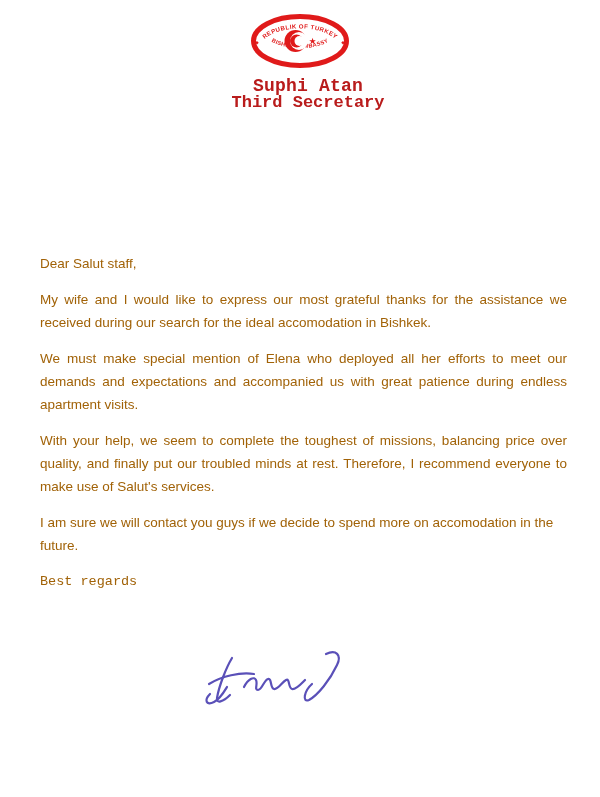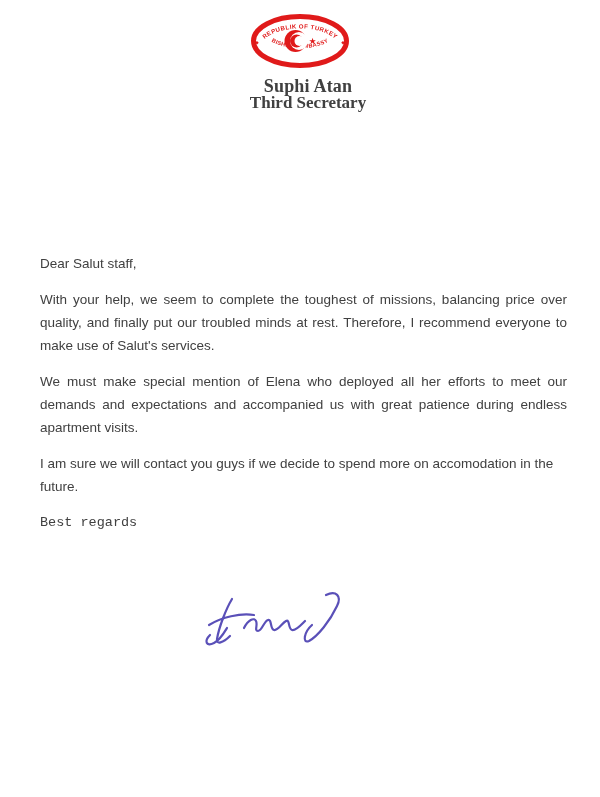--- a/index.html
+++ b/index.html
@@ -7,30 +7,30 @@
     position:relative;
     width:600px;height:797px;
     background:#ffffff;
     overflow:hidden;
     color:#1e1e1e;
     font-family:"Liberation Sans", sans-serif;
   }
   
   .letterhead{padding-top:13px;text-align:center;}
   .seal{display:inline-block;line-height:0;}
-  .name-block{margin-top:3px;font-family:Liberation Serif, serif;font-weight:bold;color:#404040;margin-left:16px;}
+  .name-block{margin-top:3px;font-family:Liberation Mono, monospace;font-weight:bold;color:#b91c1c;margin-left:16px;}
   .signatory-name{font-size:18px;line-height:20px;letter-spacing:.2px;}
   .signatory-title,.signatory-org{font-size:17px;line-height:14px;}
   
   .letter{margin:142px 33px 0 40px;}
   .letter p{
     margin:0 0 13px 0;
     font-size:13.5px;
     line-height:23px;
-    color:#404040;
+    color:#a16207;
   }
   .letter p.justified{text-align:justify;}
   .closing{margin-bottom:53px !important;font-family:Liberation Mono, monospace;}
   .signer{margin-bottom:0 !important;}
   .sig-wrap{margin:0 0 0 160px;line-height:0;}
 </style>
 </head>
 <body>
 
 <div class="page">
@@ -64,22 +64,23 @@
       </svg>
     </span>
     <div class="name-block">
       <div class="signatory-name">Suphi Atan</div>
       <div class="signatory-title">Third Secretary</div>
     </div>
   </div>
 
   <div class="letter">
     <p>Dear Salut staff,</p>
+    <p class="justified">My wife and I would like to express our most grateful thanks for the assistance we received during our search for the ideal accomodation in Bishkek.</p>
+    <p class="justified">We must make special mention of Elena who deployed all her efforts to meet our demands and expectations and accompanied us with great patience during endless apartment visits.</p>
     <p class="justified">With your help, we seem to complete the toughest of missions, balancing price over quality, and finally put our troubled minds at rest. Therefore, I recommend everyone to make use of Salut's services.</p>
-    <p class="justified">We must make special mention of Elena who deployed all her efforts to meet our demands and expectations and accompanied us with great patience during endless apartment visits.</p>
     <p>I am sure we will contact you guys if we decide to spend more on accomodation in the future.</p>
     <p class="closing">Best regards</p>
 
     <div class="sig-wrap">
       <svg width="150" height="64" viewBox="0 0 150 64" xmlns="http://www.w3.org/2000/svg">
         <g fill="none" stroke="#5a50b8" stroke-width="2.2" stroke-linecap="round" stroke-linejoin="round">
 
           <path d="M 10,48 C 4,54 6,60 14,56 C 20,53 24,46 27,41"></path>
 
           <path d="M 32,12 C 26,22 19,40 17,52 C 16,58 23,56 30,49"></path>

